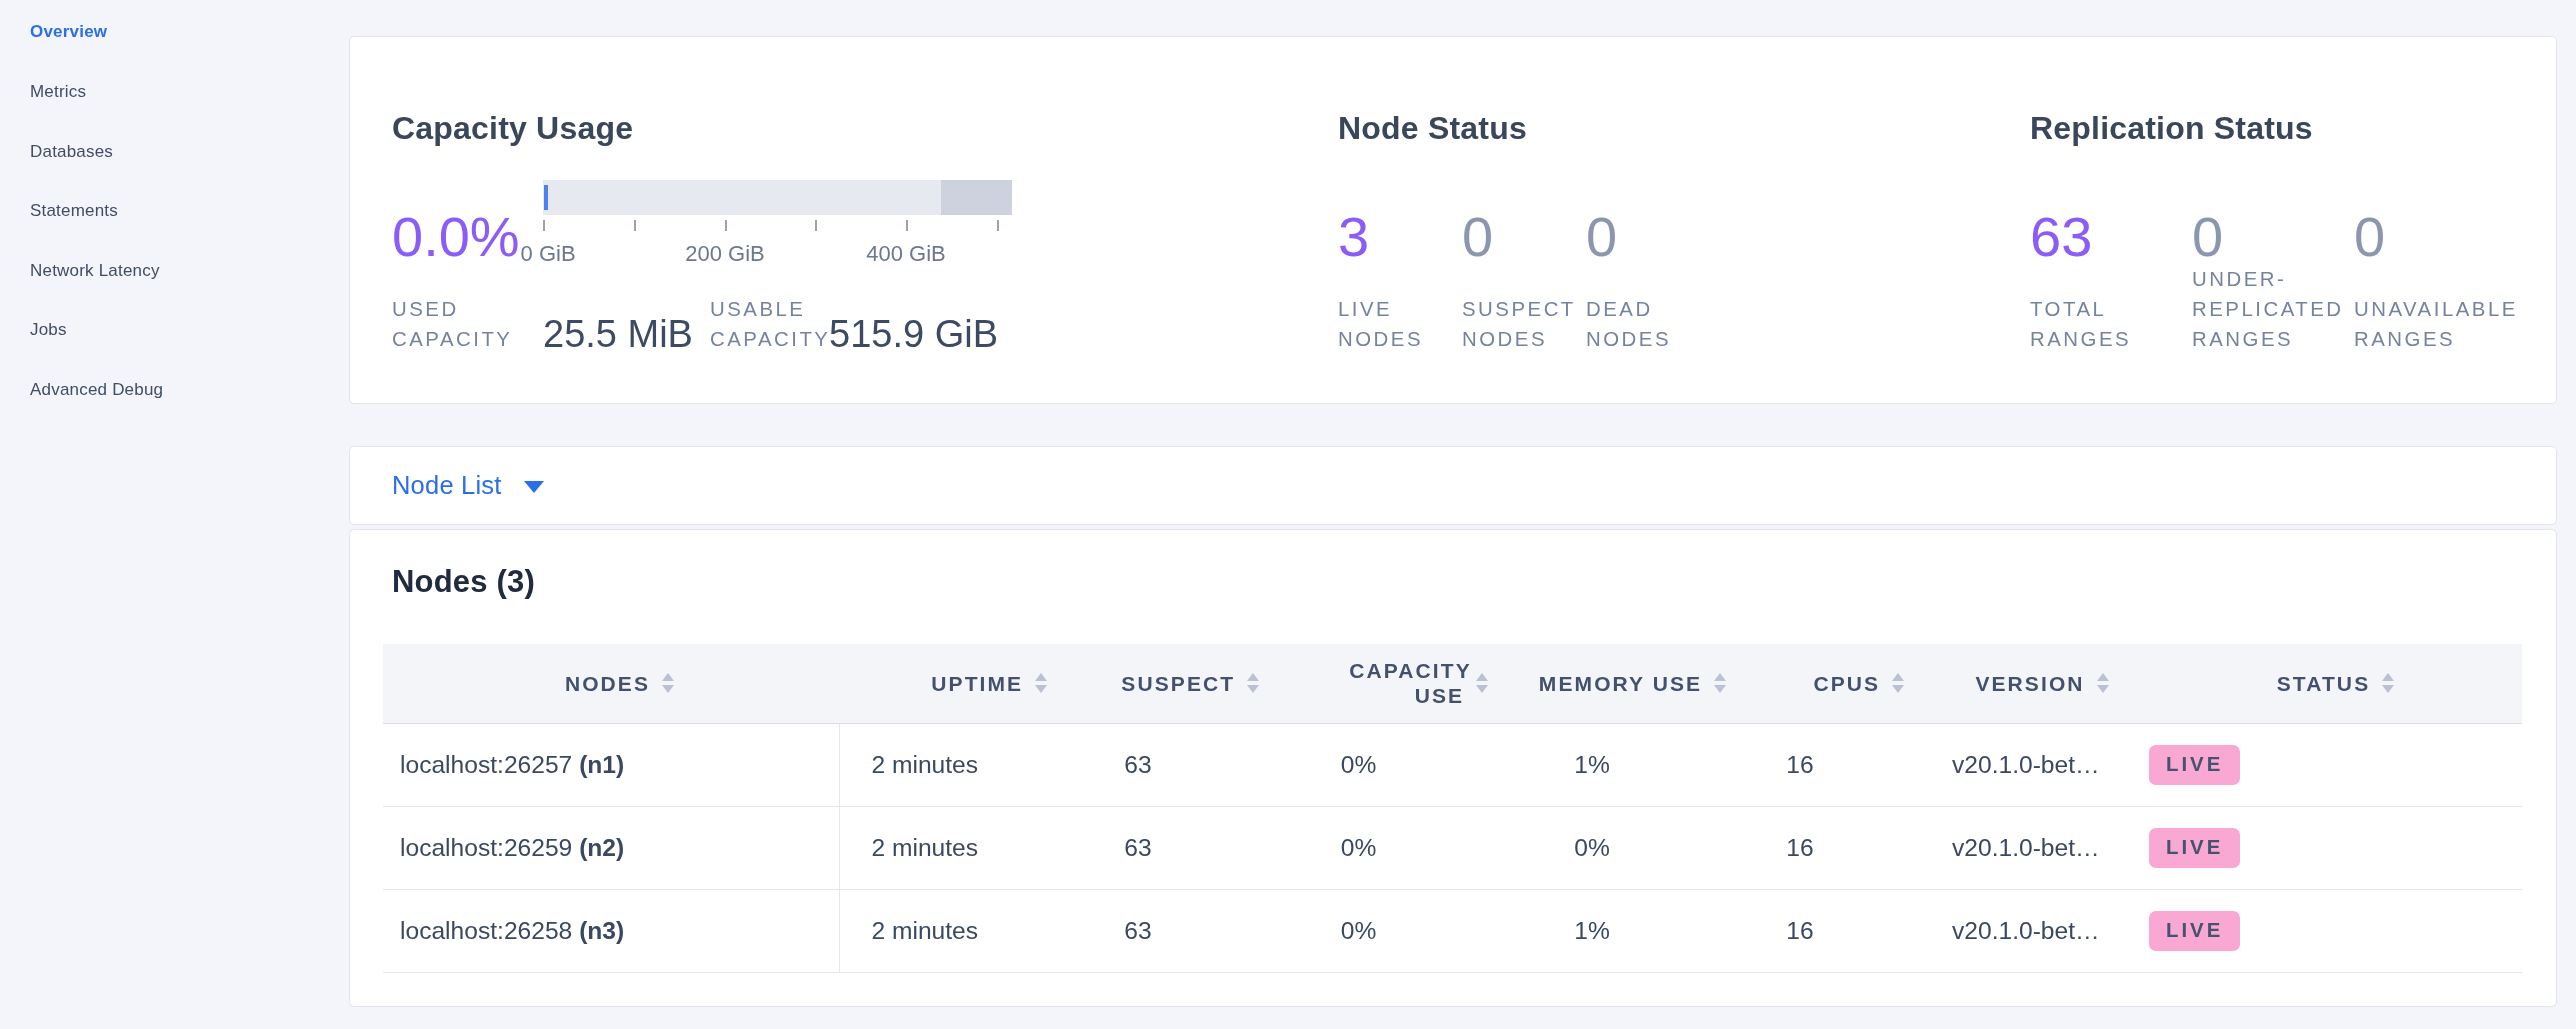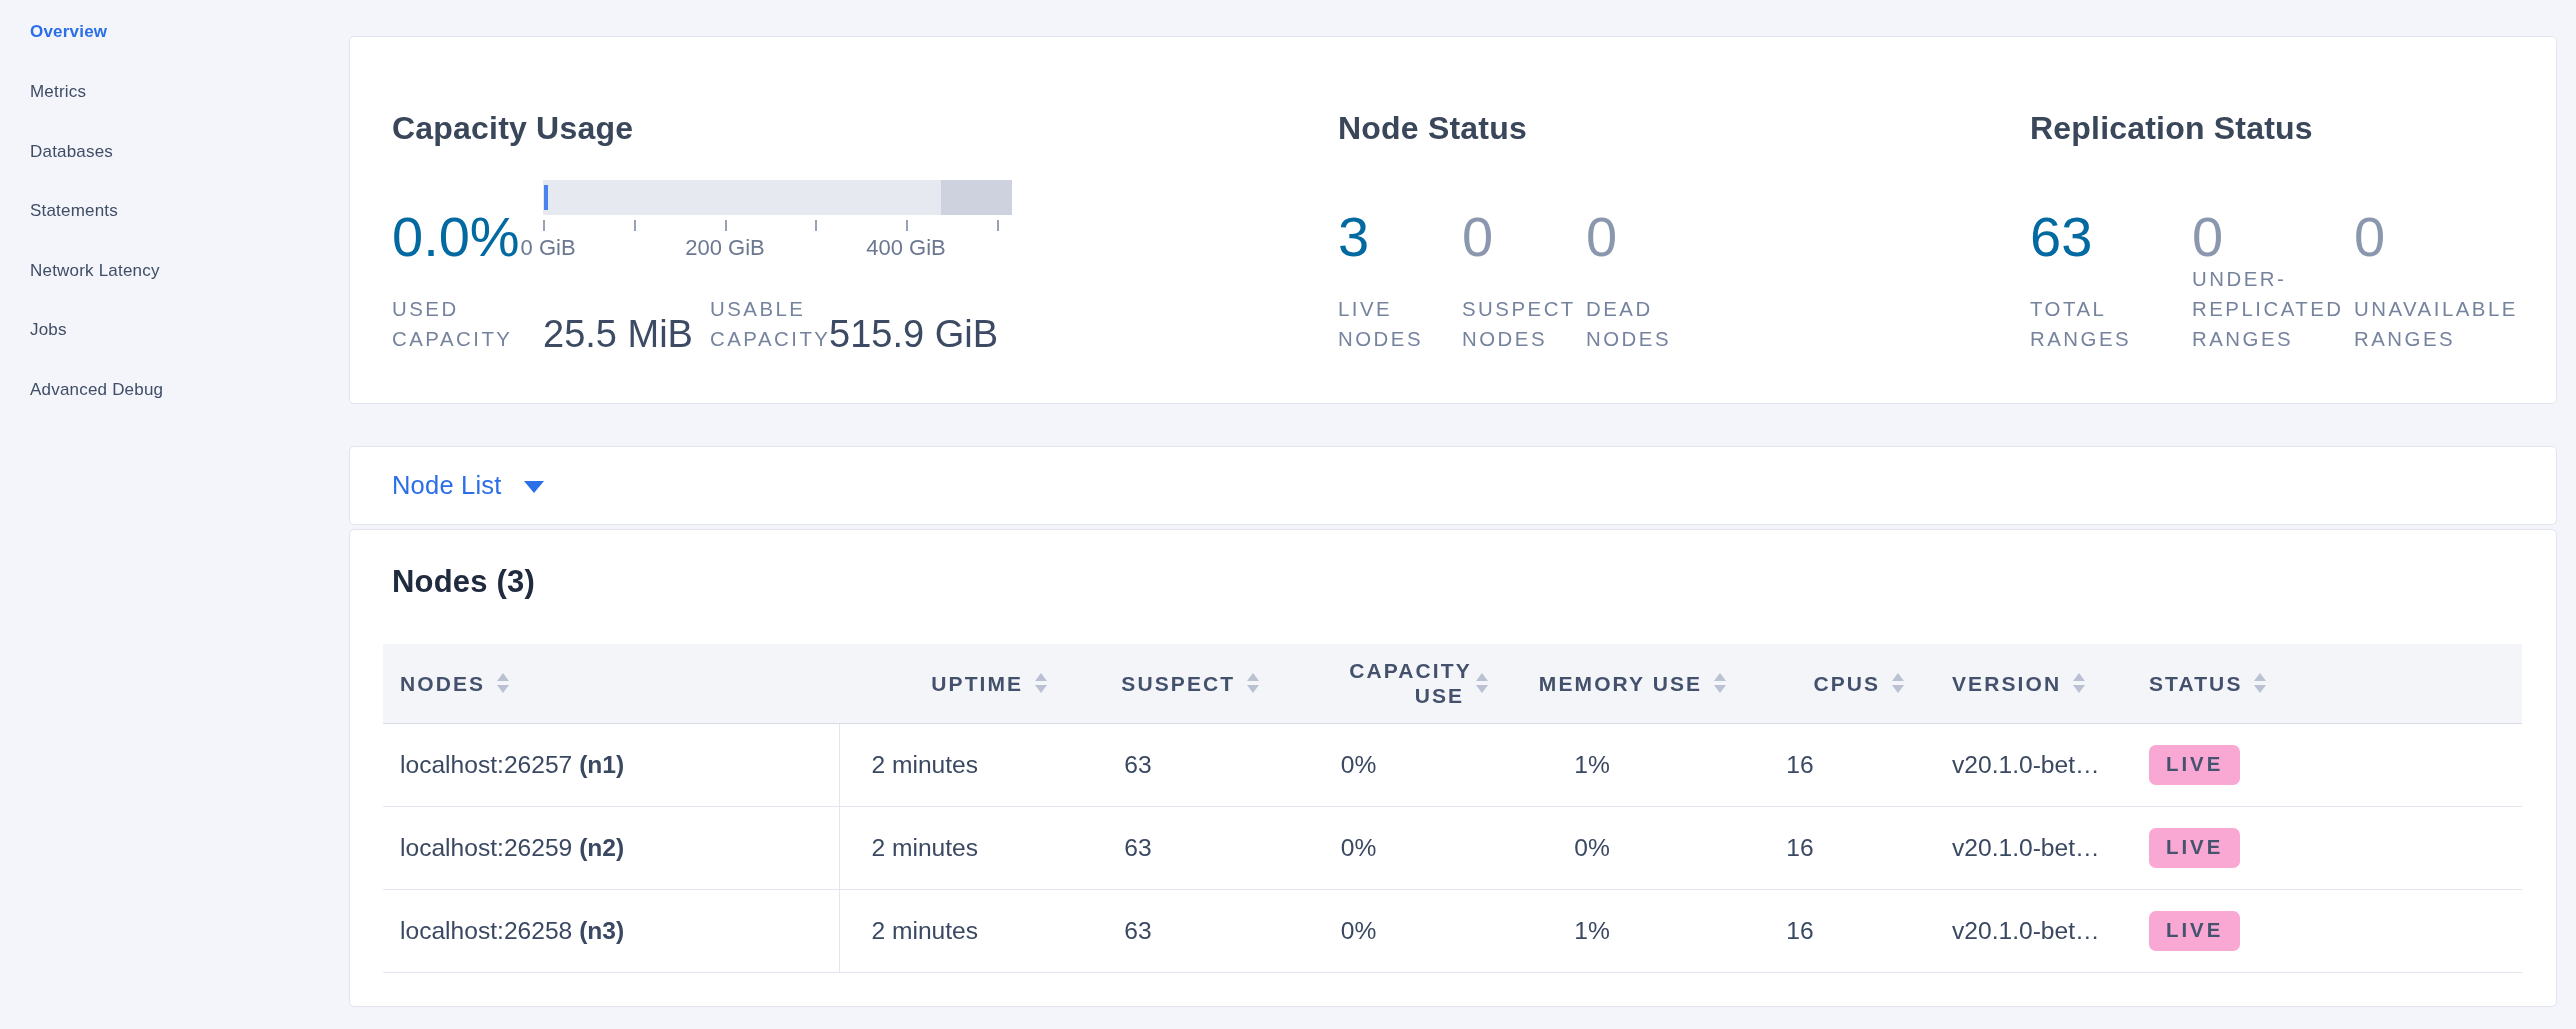--- a/index.html
+++ b/index.html
@@ -32,32 +32,32 @@
   }
   .card-summary   { top: 36px;  height: 368px; }
   .card-nodelist  { top: 446px; height: 79px; display: flex; align-items: center; padding-left: 42px; }
   .card-table     { top: 529px; height: 478px; }
 
   
   .sect-title {
     position: absolute; top: 73px; font-size: 32px; font-weight: bold;
     color: #3a4659; letter-spacing: 0.2px;
   }
-  .big-number { font-size: 56px; line-height: 59px; color: #0369a1; }
+  .big-number { font-size: 56px; line-height: 59px; color: #8b5cf6; }
   .big-number.dim { color: #8b97ae; }
 
   .cap-percent { position: absolute; left: 42px; top: 170px; }
 
   .gauge { position: absolute; left: 193px; top: 143px; width: 475px; }
   .gauge-bar { position: relative; height: 35px; width: 469px; background: #e7e9f1; }
   .gauge-dark { position: absolute; right: 0; top: 0; width: 71px; height: 35px; background: #cdd2de; }
   .gauge-used { position: absolute; left: 0.8px; top: 5.1px; width: 4.2px; height: 24.6px; background: #4a82ee; }
   .gauge-ticks { position: relative; height: 12.7px; margin-top: 5.1px; }
   .gtick { position: absolute; top: 0; width: 1.7px; height: 11px; background: #98a2b5; }
-  .gauge-labels { position: relative; height: 25.5px; margin-top: 2px; }
+  .gauge-labels { position: relative; height: 25.5px; margin-top: 8px; }
   .glabel { position: absolute; transform: translateX(-50%); font-size: 22px; color: #6b7890; white-space: nowrap; }
 
   .stat-numbers { position: absolute; top: 170px; display: flex; }
   .stat-labels  { position: absolute; bottom: 49px; display: flex; align-items: flex-end; }
   .small-label {
     font-size: 20.4px; line-height: 30px; letter-spacing: 2.5px;
     color: #76839e; text-transform: uppercase;
   }
   .cap-stats { position: absolute; left: 42px; bottom: 49px; display: flex; align-items: flex-end; }
   .cap-value { font-size: 38px; line-height: 39px; color: #3c4a64; white-space: nowrap; }
@@ -79,21 +79,21 @@
   
   .nodes-title { position: absolute; left: 42px; top: 34px; font-size: 31px; color: #202b3f; letter-spacing: 0.2px; }
   .table-wrap { position: absolute; left: 33px; top: 114px; width: 2139px; }
   table { border-collapse: collapse; table-layout: fixed; width: 2139px; }
   thead th {
     height: 79px; background: #f4f5f9; border-bottom: 1.7px solid #d9dce6;
     font-size: 21px; font-weight: bold; letter-spacing: 2.1px; color: #44516c;
     vertical-align: middle;
   }
   .thi { display: flex; align-items: center; line-height: 25.5px; }
-  .thi.left  { justify-content: flex-start; padding-left: 17px; text-align: left; }
+  .thi.left  { justify-content: center; padding-left: 17px; text-align: left; }
   .thi.right { justify-content: flex-end; padding-right: 6.8px; text-align: right; }
   .thi .thl.wrap { width: 115px; }
   .sort { display: inline-flex; flex-direction: column; gap: 4.2px; margin-left: 12px; cursor: pointer; }
   .sort .up { width: 0; height: 0; border-left: 6.8px solid transparent; border-right: 6.8px solid transparent; border-bottom: 8.5px solid #b9c1d2; }
   .sort .dn { width: 0; height: 0; border-left: 6.8px solid transparent; border-right: 6.8px solid transparent; border-top: 8.5px solid #b9c1d2; }
   tbody td {
     height: 83px; border-bottom: 1.7px solid #e3e6ee; background: #fff;
     font-size: 24.6px; color: #3a4862; vertical-align: middle;
   }
   td.c-node { padding-left: 17px; border-right: 1.7px solid #e3e6ee; }

